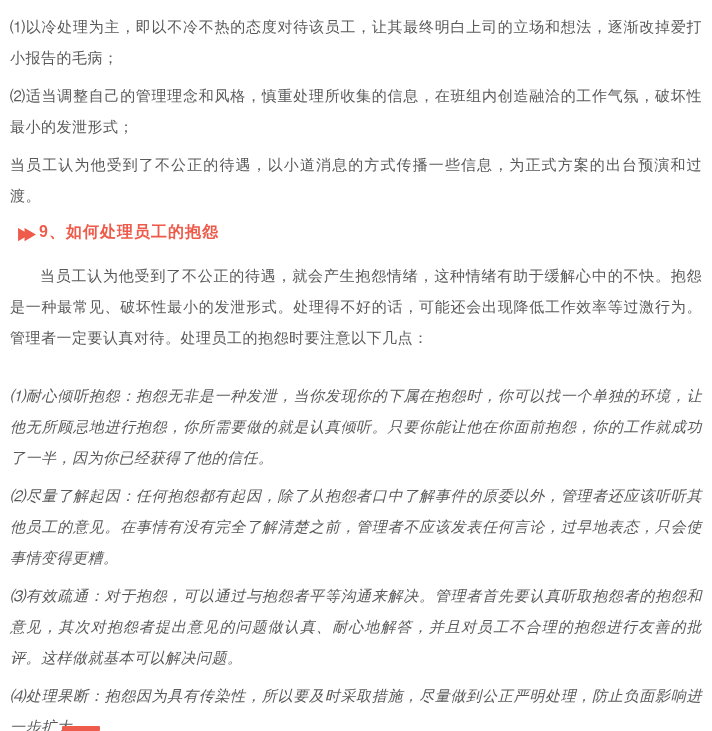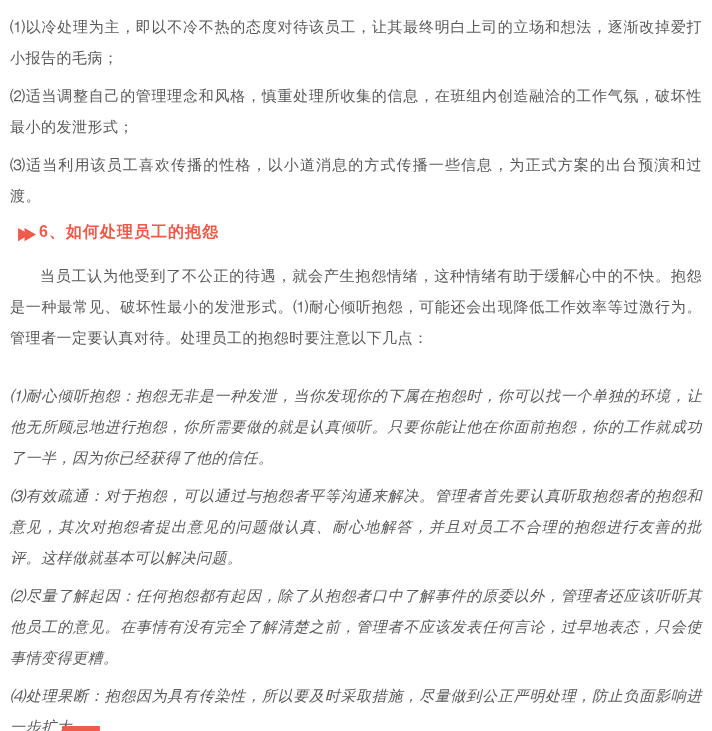--- a/index.html
+++ b/index.html
@@ -72,32 +72,32 @@
   }
 </style>
 </head>
 <body>
 
 <div class="page">
 
   <div class="pre-points">
     <p class="para">⑴以冷处理为主，即以不冷不热的态度对待该员工，让其最终明白上司的立场和想法，逐渐改掉爱打小报告的毛病；</p>
     <p class="para">⑵适当调整自己的管理理念和风格，慎重处理所收集的信息，在班组内创造融洽的工作气氛，破坏性最小的发泄形式；</p>
-    <p class="para">⑶适当利用该员工喜欢传播的性格，以小道消息的方式传播一些信息，为正式方案的出台预演和过渡。</p>
+    <p class="para">当员工认为他受到了不公正的待遇，以小道消息的方式传播一些信息，为正式方案的出台预演和过渡。</p>
   </div>
 
   <h2 class="section-heading">
     <span class="arrows-icon">▶▶</span>
-    <span class="heading-title">6、如何处理员工的抱怨</span>
+    <span class="heading-title">9、如何处理员工的抱怨</span>
   </h2>
 
-  <p class="para intro-para">当员工认为他受到了不公正的待遇，就会产生抱怨情绪，这种情绪有助于缓解心中的不快。抱怨是一种最常见、破坏性最小的发泄形式。⑴耐心倾听抱怨，可能还会出现降低工作效率等过激行为。管理者一定要认真对待。处理员工的抱怨时要注意以下几点：</p>
+  <p class="para intro-para">当员工认为他受到了不公正的待遇，就会产生抱怨情绪，这种情绪有助于缓解心中的不快。抱怨是一种最常见、破坏性最小的发泄形式。处理得不好的话，可能还会出现降低工作效率等过激行为。管理者一定要认真对待。处理员工的抱怨时要注意以下几点：</p>
 
   <div class="complaint-points">
     <p class="para">⑴耐心倾听抱怨：抱怨无非是一种发泄，当你发现你的下属在抱怨时，你可以找一个单独的环境，让他无所顾忌地进行抱怨，你所需要做的就是认真倾听。只要你能让他在你面前抱怨，你的工作就成功了一半，因为你已经获得了他的信任。</p>
+    <p class="para">⑵尽量了解起因：任何抱怨都有起因，除了从抱怨者口中了解事件的原委以外，管理者还应该听听其他员工的意见。在事情有没有完全了解清楚之前，管理者不应该发表任何言论，过早地表态，只会使事情变得更糟。</p>
     <p class="para">⑶有效疏通：对于抱怨，可以通过与抱怨者平等沟通来解决。管理者首先要认真听取抱怨者的抱怨和意见，其次对抱怨者提出意见的问题做认真、耐心地解答，并且对员工不合理的抱怨进行友善的批评。这样做就基本可以解决问题。</p>
-    <p class="para">⑵尽量了解起因：任何抱怨都有起因，除了从抱怨者口中了解事件的原委以外，管理者还应该听听其他员工的意见。在事情有没有完全了解清楚之前，管理者不应该发表任何言论，过早地表态，只会使事情变得更糟。</p>
     <p class="para">⑷处理果断：抱怨因为具有传染性，所以要及时采取措施，尽量做到公正严明处理，防止负面影响进一步扩大。</p>
   </div>
 
   <div class="next-section-fragment"></div>
 
 </div>
 
 </body></html>

